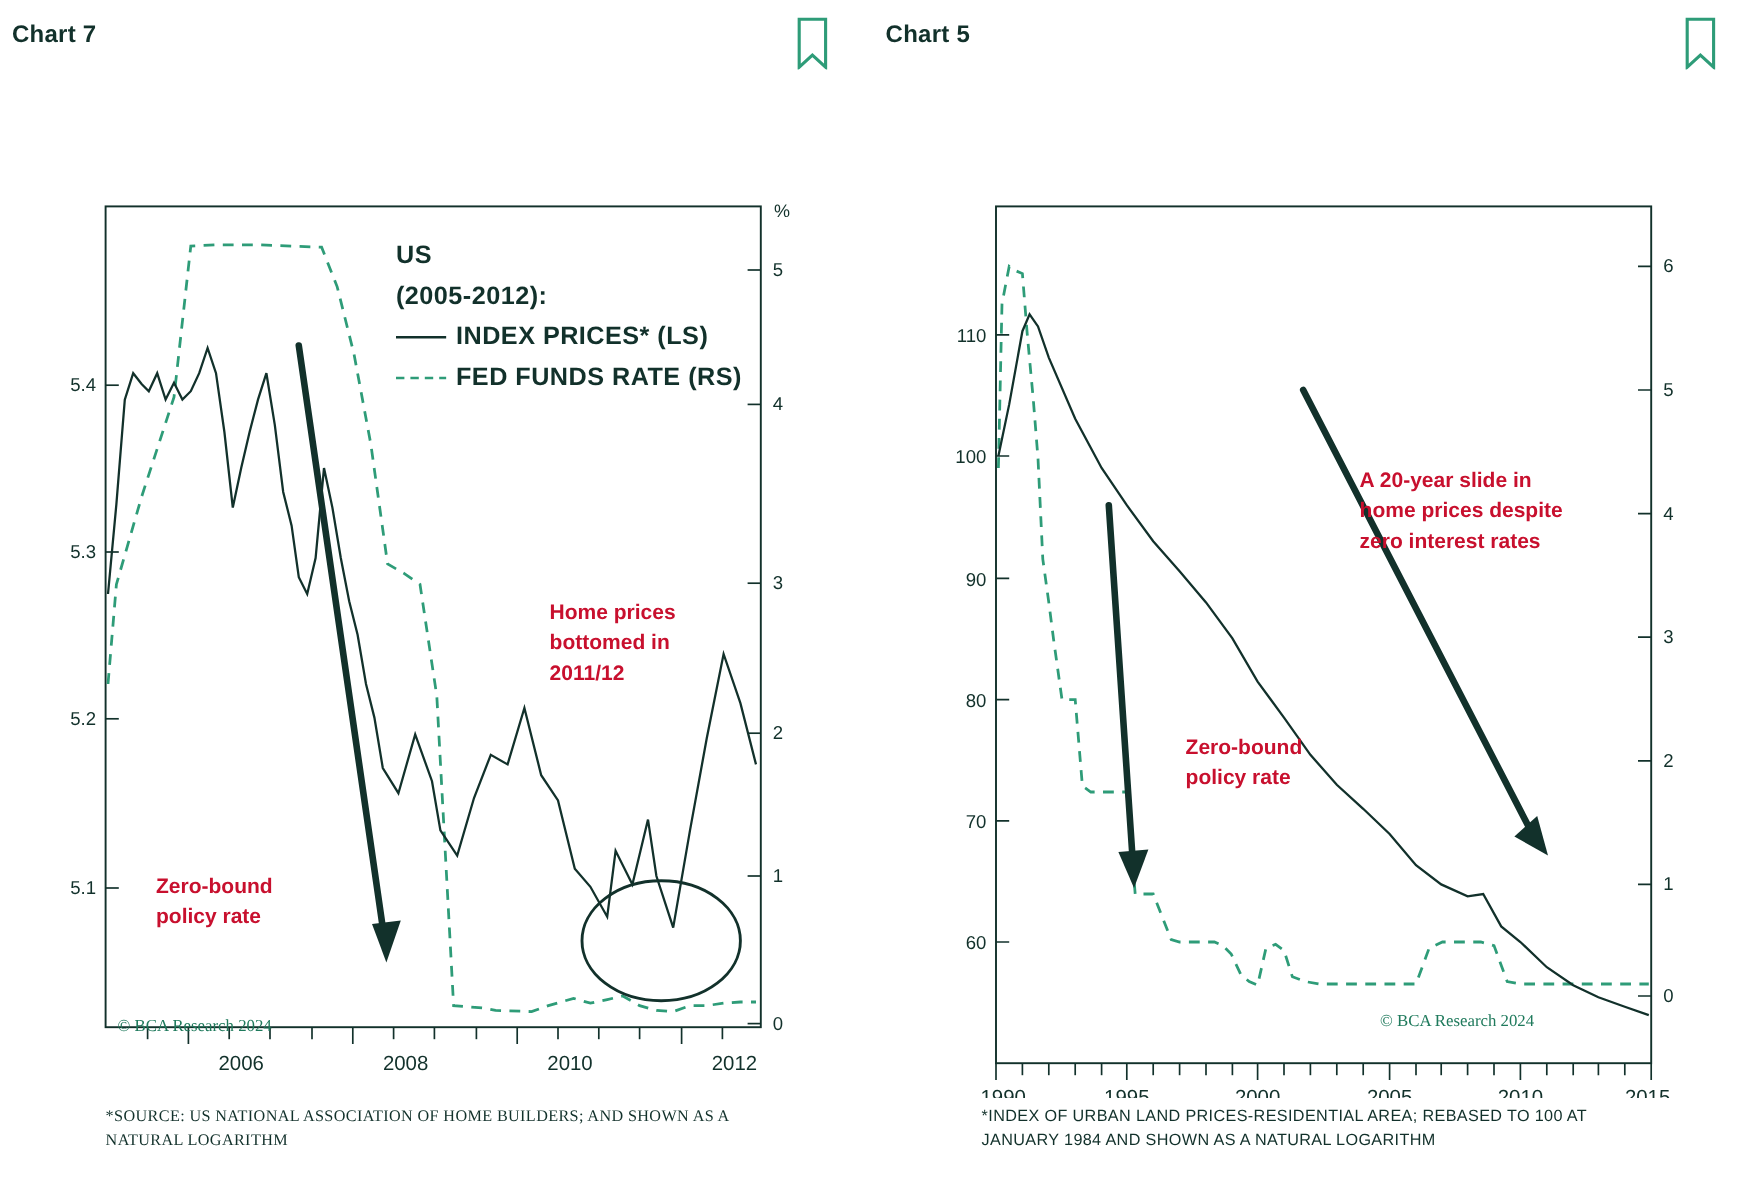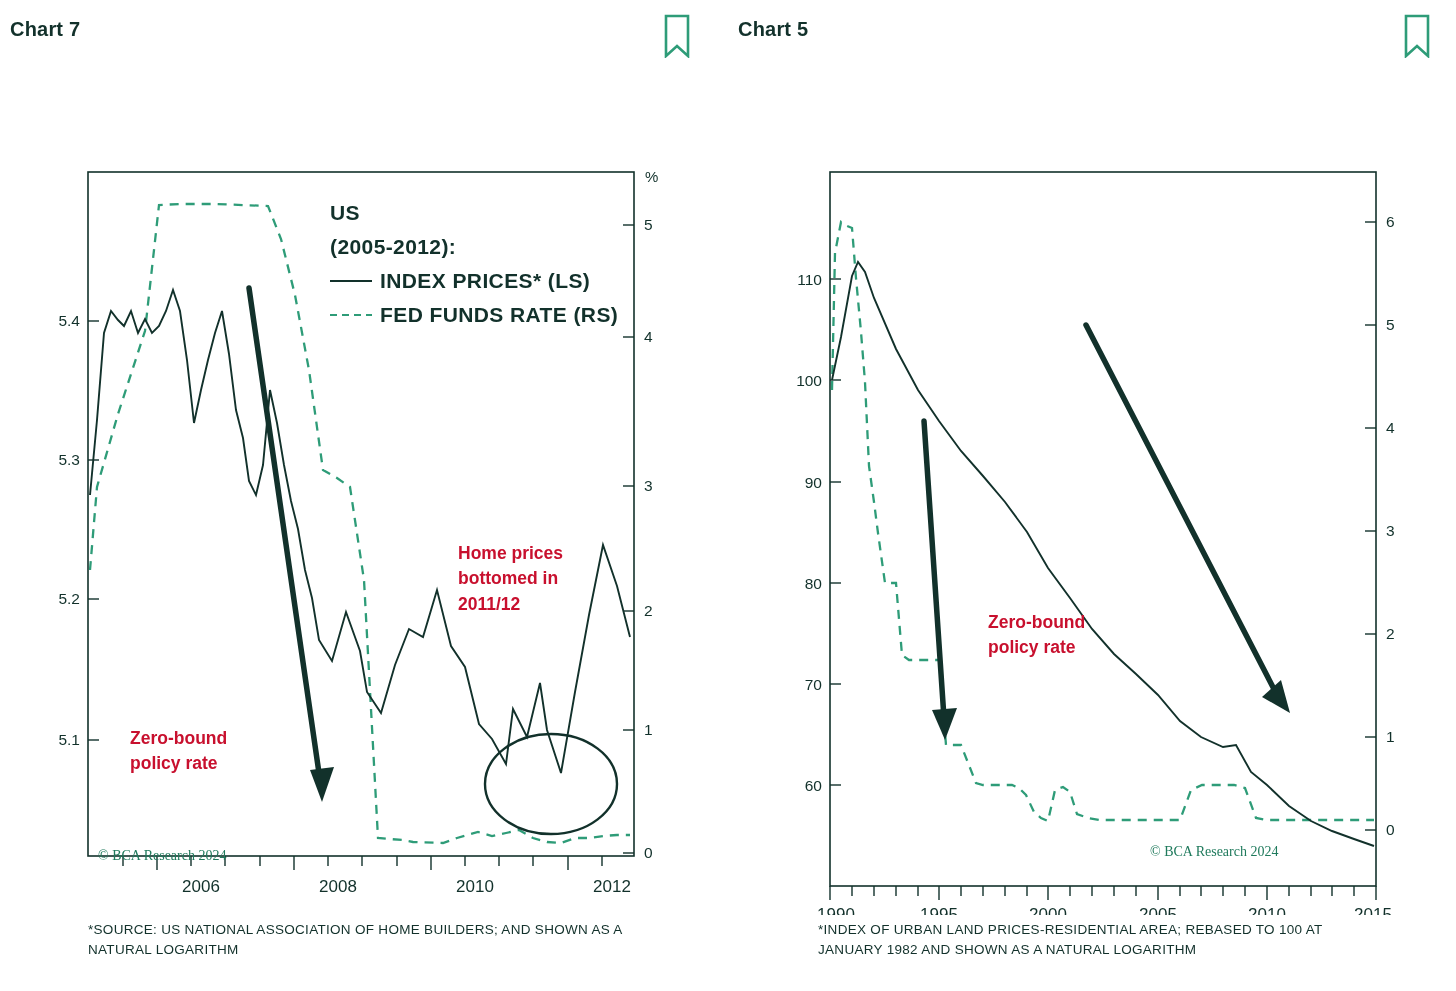--- a/index.html
+++ b/index.html
@@ -59,31 +59,31 @@
   svg { display: block; }
 
   .footnote {
     position: absolute;
     font-size: 13.5px;
     line-height: 1.45;
     letter-spacing: 0.3px;
     color: #12312b;
     font-weight: 500;
   }
-  .fn-left { left: 88px; top: 920px; width: 560px; }
+  .fn-left { left: 88px; top: 920px; width: 560px; font-family: Liberation Serif, serif; }
 
   .ann {
     position: absolute;
     color: #c8102e;
     font-size: 17.5px;
     font-weight: bold;
     line-height: 1.45;
   }
   .ann-red-1 { left: 130px; top: 726px; }
-  .ann-red-2 { left: 458px; top: 498px; margin-top: 43px; }
+  .ann-red-2 { left: 458px; top: 498px; }
   .ann-red-3 { left: 988px; top: 610px; }
   .ann-red-4 { left: 1133px; top: 388px; }
 
   .copyright {
     position: absolute;
     font-size: 14px;
     color: #1f7a5c;
     font-family: Liberation Serif, serif;
   }
   .cr-left { left: 98px; top: 848px; }
@@ -334,19 +334,24 @@
           <line x1="358" y1="325" x2="548" y2="693" stroke="#12312b" stroke-width="5.5" stroke-linecap="round"></line>
           <polygon points="562,713 534,697 553,680" fill="#12312b"></polygon>
         </g>
       </svg>
     </div>
 
     <div class="ann ann-red-3" style="left:260px;">
       <div style="white-space:pre-line;">Zero-bound
 policy rate</div>
     </div>
+    <div class="ann ann-red-4" style="left:405px;">
+      <div style="white-space:pre-line;">A 20-year slide in
+home prices despite
+zero interest rates</div>
+    </div>
 
     <div class="copyright" style="left:422px;top:844px;">© BCA Research 2024</div>
 
-    <div class="footnote" style="left:90px;top:920px;width:560px;">*INDEX OF URBAN LAND PRICES-RESIDENTIAL AREA; REBASED TO 100 AT JANUARY 1982 AND SHOWN AS A NATURAL LOGARITHM</div>
+    <div class="footnote" style="left:90px;top:920px;width:560px;">*INDEX OF URBAN LAND PRICES-RESIDENTIAL AREA; REBASED TO 100 AT JANUARY 1984 AND SHOWN AS A NATURAL LOGARITHM</div>
   </div>
 
 </div>
 
 </body></html>

